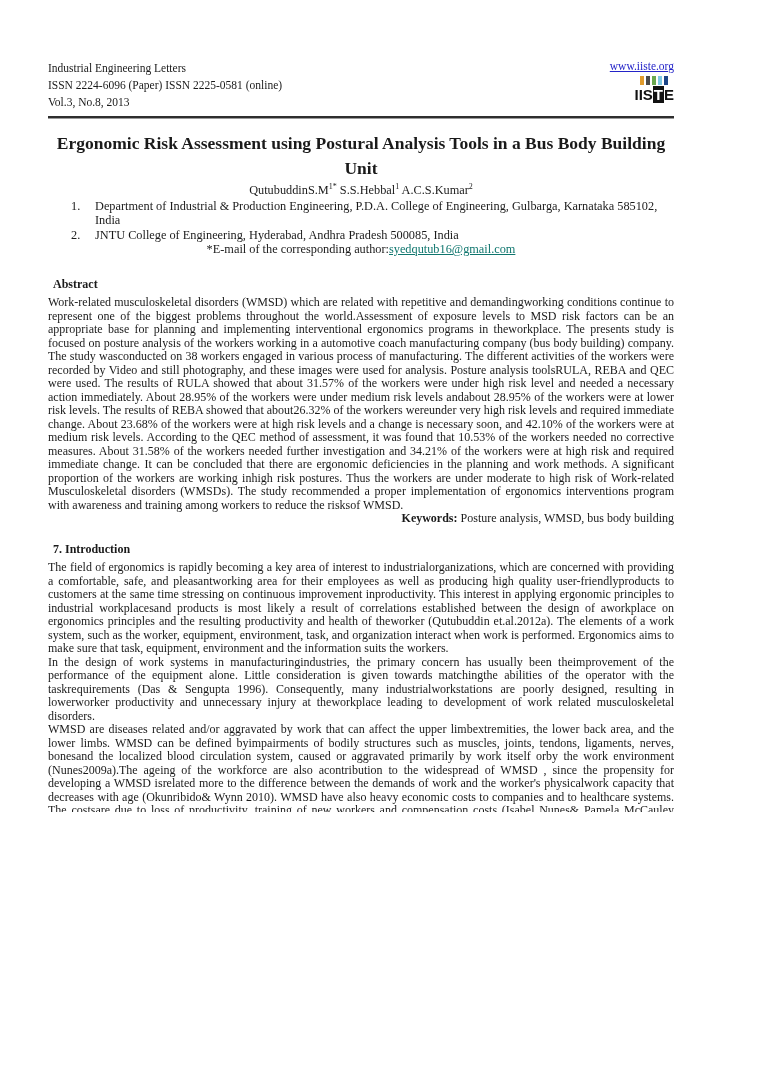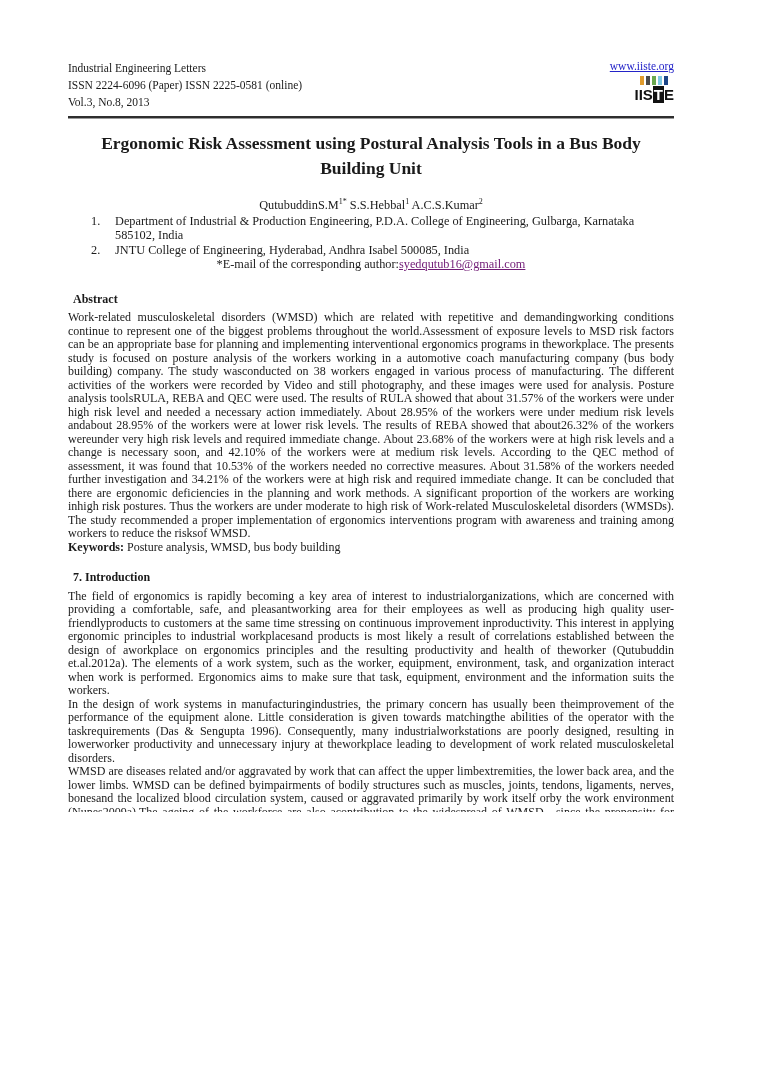--- a/index.html
+++ b/index.html
@@ -3,48 +3,48 @@
 <meta charset="utf-8">
 <style>
   html,body{margin:0;padding:0;background:#ffffff;}
   .page{
     position:relative;
     width:765px;height:812px;
     background:#ffffff;
     font-family:"Liberation Serif","DejaVu Serif",serif;
     color:#1a1a1a;
     box-sizing:border-box;
-    padding:60px 91px 0 68px;
+    padding:60px 91px 0 48px;
     overflow:hidden;
   }
   
   .hdr{display:flex;justify-content:space-between;align-items:flex-start;}
   .hdr-left{font-size:11.5px;line-height:17px;}
   .hdr-right{text-align:right;}
   .site-link{font-size:11.5px;color:#2323c8;display:block;margin-bottom:2px;}
   .logo{display:inline-block;text-align:center;margin-top:1px;}
   .logo-bars{display:flex;justify-content:center;gap:2px;height:10px;align-items:flex-end;margin-bottom:1px;}
   .logo-bars .bar{display:inline-block;width:4px;height:9px;}
   .logo-text{font-family:"Liberation Sans","DejaVu Sans",sans-serif;font-weight:bold;font-size:15px;letter-spacing:0px;color:#111;line-height:15px;}
   .logo-text .knock{background:#111;color:#fff;padding:0 1px;}
   .rule{height:2px;background:#2e2e2e;border-bottom:1px solid #9a9a9a;margin-top:5px;}
   
   .title{margin:12px 0 0 0;text-align:center;font-size:17.5px;line-height:25px;font-weight:bold;}
-  .authors{margin-top:17px;text-align:center;font-size:12.3px;line-height:14.5px;}
+  .authors{margin-top:2px;text-align:center;font-size:12.3px;line-height:14.5px;}
   sup{font-size:8px;line-height:0;}
   .affils{margin:1px 0 0 0;padding:0;list-style:none;font-size:12.3px;line-height:14.5px;}
   .affils li{padding-left:47px;text-indent:-24px;}
   .affils .num{display:inline-block;width:24px;text-indent:0;}
   .email-line{text-align:center;font-size:12.3px;line-height:14.5px;}
-  .email-link{color:#701a75;text-decoration:underline;}
+  .email-link{color:#0f766e;text-decoration:underline;}
   
   .sec-head{font-weight:bold;font-size:12px;line-height:13.5px;margin:5px;}
   .abstract-head{margin-top:21px;}
   .body-text{font-size:12px;line-height:13.5px;text-align:justify;margin:0;}
-  .kw-line{font-size:12px;line-height:13.5px;margin:0;}
+  .kw-line{font-size:12px;line-height:13.5px;margin:0;text-align:right;}
   .kw-label{font-weight:bold;}
   .intro-head{margin-top:17px;}
   .page-num{position:absolute;top:1005px;left:0;right:13px;text-align:center;font-size:12.5px;}
 </style>
 </head>
 <body>
 
 <div class="page">
 
   <div class="hdr">
@@ -69,21 +69,21 @@
   </div>
 
   <div class="rule"></div>
 
   <h1 class="title">Ergonomic Risk Assessment using Postural Analysis Tools in a Bus Body Building Unit</h1>
 
   <div class="authors"><span>QutubuddinS.M</span><sup>1*</sup><span> S.S.Hebbal</span><sup>1</sup><span> A.C.S.Kumar</span><sup>2</sup></div>
 
   <ul class="affils">
     <li><span class="num">1.</span><span>Department of Industrial &amp; Production Engineering, P.D.A. College of Engineering, Gulbarga, Karnataka 585102, India</span></li>
-    <li><span class="num">2.</span><span>JNTU College of Engineering, Hyderabad, Andhra Isabel 500085, India</span></li>
+    <li><span class="num">2.</span><span>JNTU College of Engineering, Hyderabad, Andhra Pradesh 500085, India</span></li>
   </ul>
 
   <div class="email-line"><span>*E-mail of the corresponding author:</span><a href="#" class="email-link">syedqutub16@gmail.com</a></div>
 
   <h2 class="sec-head abstract-head">Abstract</h2>
   <p class="body-text">Work-related musculoskeletal disorders (WMSD) which are related with repetitive and demandingworking conditions continue to represent one of the biggest problems throughout the world.Assessment of exposure levels to MSD risk factors can be an appropriate base for planning and implementing interventional ergonomics programs in theworkplace. The presents study is focused on posture analysis of the workers working in a automotive coach manufacturing company (bus body building) company. The study wasconducted on 38 workers engaged in various process of manufacturing. The different activities of the workers were recorded by Video and still photography, and these images were used for analysis. Posture analysis toolsRULA, REBA and QEC were used. The results of RULA showed that about 31.57% of the workers were under high risk level and needed a necessary action immediately. About 28.95% of the workers were under medium risk levels andabout 28.95% of the workers were at lower risk levels. The results of REBA showed that about26.32% of the workers wereunder very high risk levels and required immediate change. About 23.68% of the workers were at high risk levels and a change is necessary soon, and 42.10% of the workers were at medium risk levels. According to the QEC method of assessment, it was found that 10.53% of the workers needed no corrective measures. About 31.58% of the workers needed further investigation and 34.21% of the workers were at high risk and required immediate change. It can be concluded that there are ergonomic deficiencies in the planning and work methods. A significant proportion of the workers are working inhigh risk postures. Thus the workers are under moderate to high risk of Work-related Musculoskeletal disorders (WMSDs). The study recommended a proper implementation of ergonomics interventions program with awareness and training among workers to reduce the risksof WMSD.</p>
   <p class="kw-line"><span class="kw-label">Keywords:</span><span> Posture analysis, WMSD, bus body building</span></p>
 
   <h2 class="sec-head intro-head">7. Introduction</h2>
   <p class="body-text">The field of ergonomics is rapidly becoming a key area of interest to industrialorganizations, which are concerned with providing a comfortable, safe, and pleasantworking area for their employees as well as producing high quality user-friendlyproducts to customers at the same time stressing on continuous improvement inproductivity. This interest in applying ergonomic principles to industrial workplacesand products is most likely a result of correlations established between the design of aworkplace on ergonomics principles and the resulting productivity and health of theworker (Qutubuddin et.al.2012a). The elements of a work system, such as the worker, equipment, environment, task, and organization interact when work is performed. Ergonomics aims to make sure that task, equipment, environment and the information suits the workers.</p>

